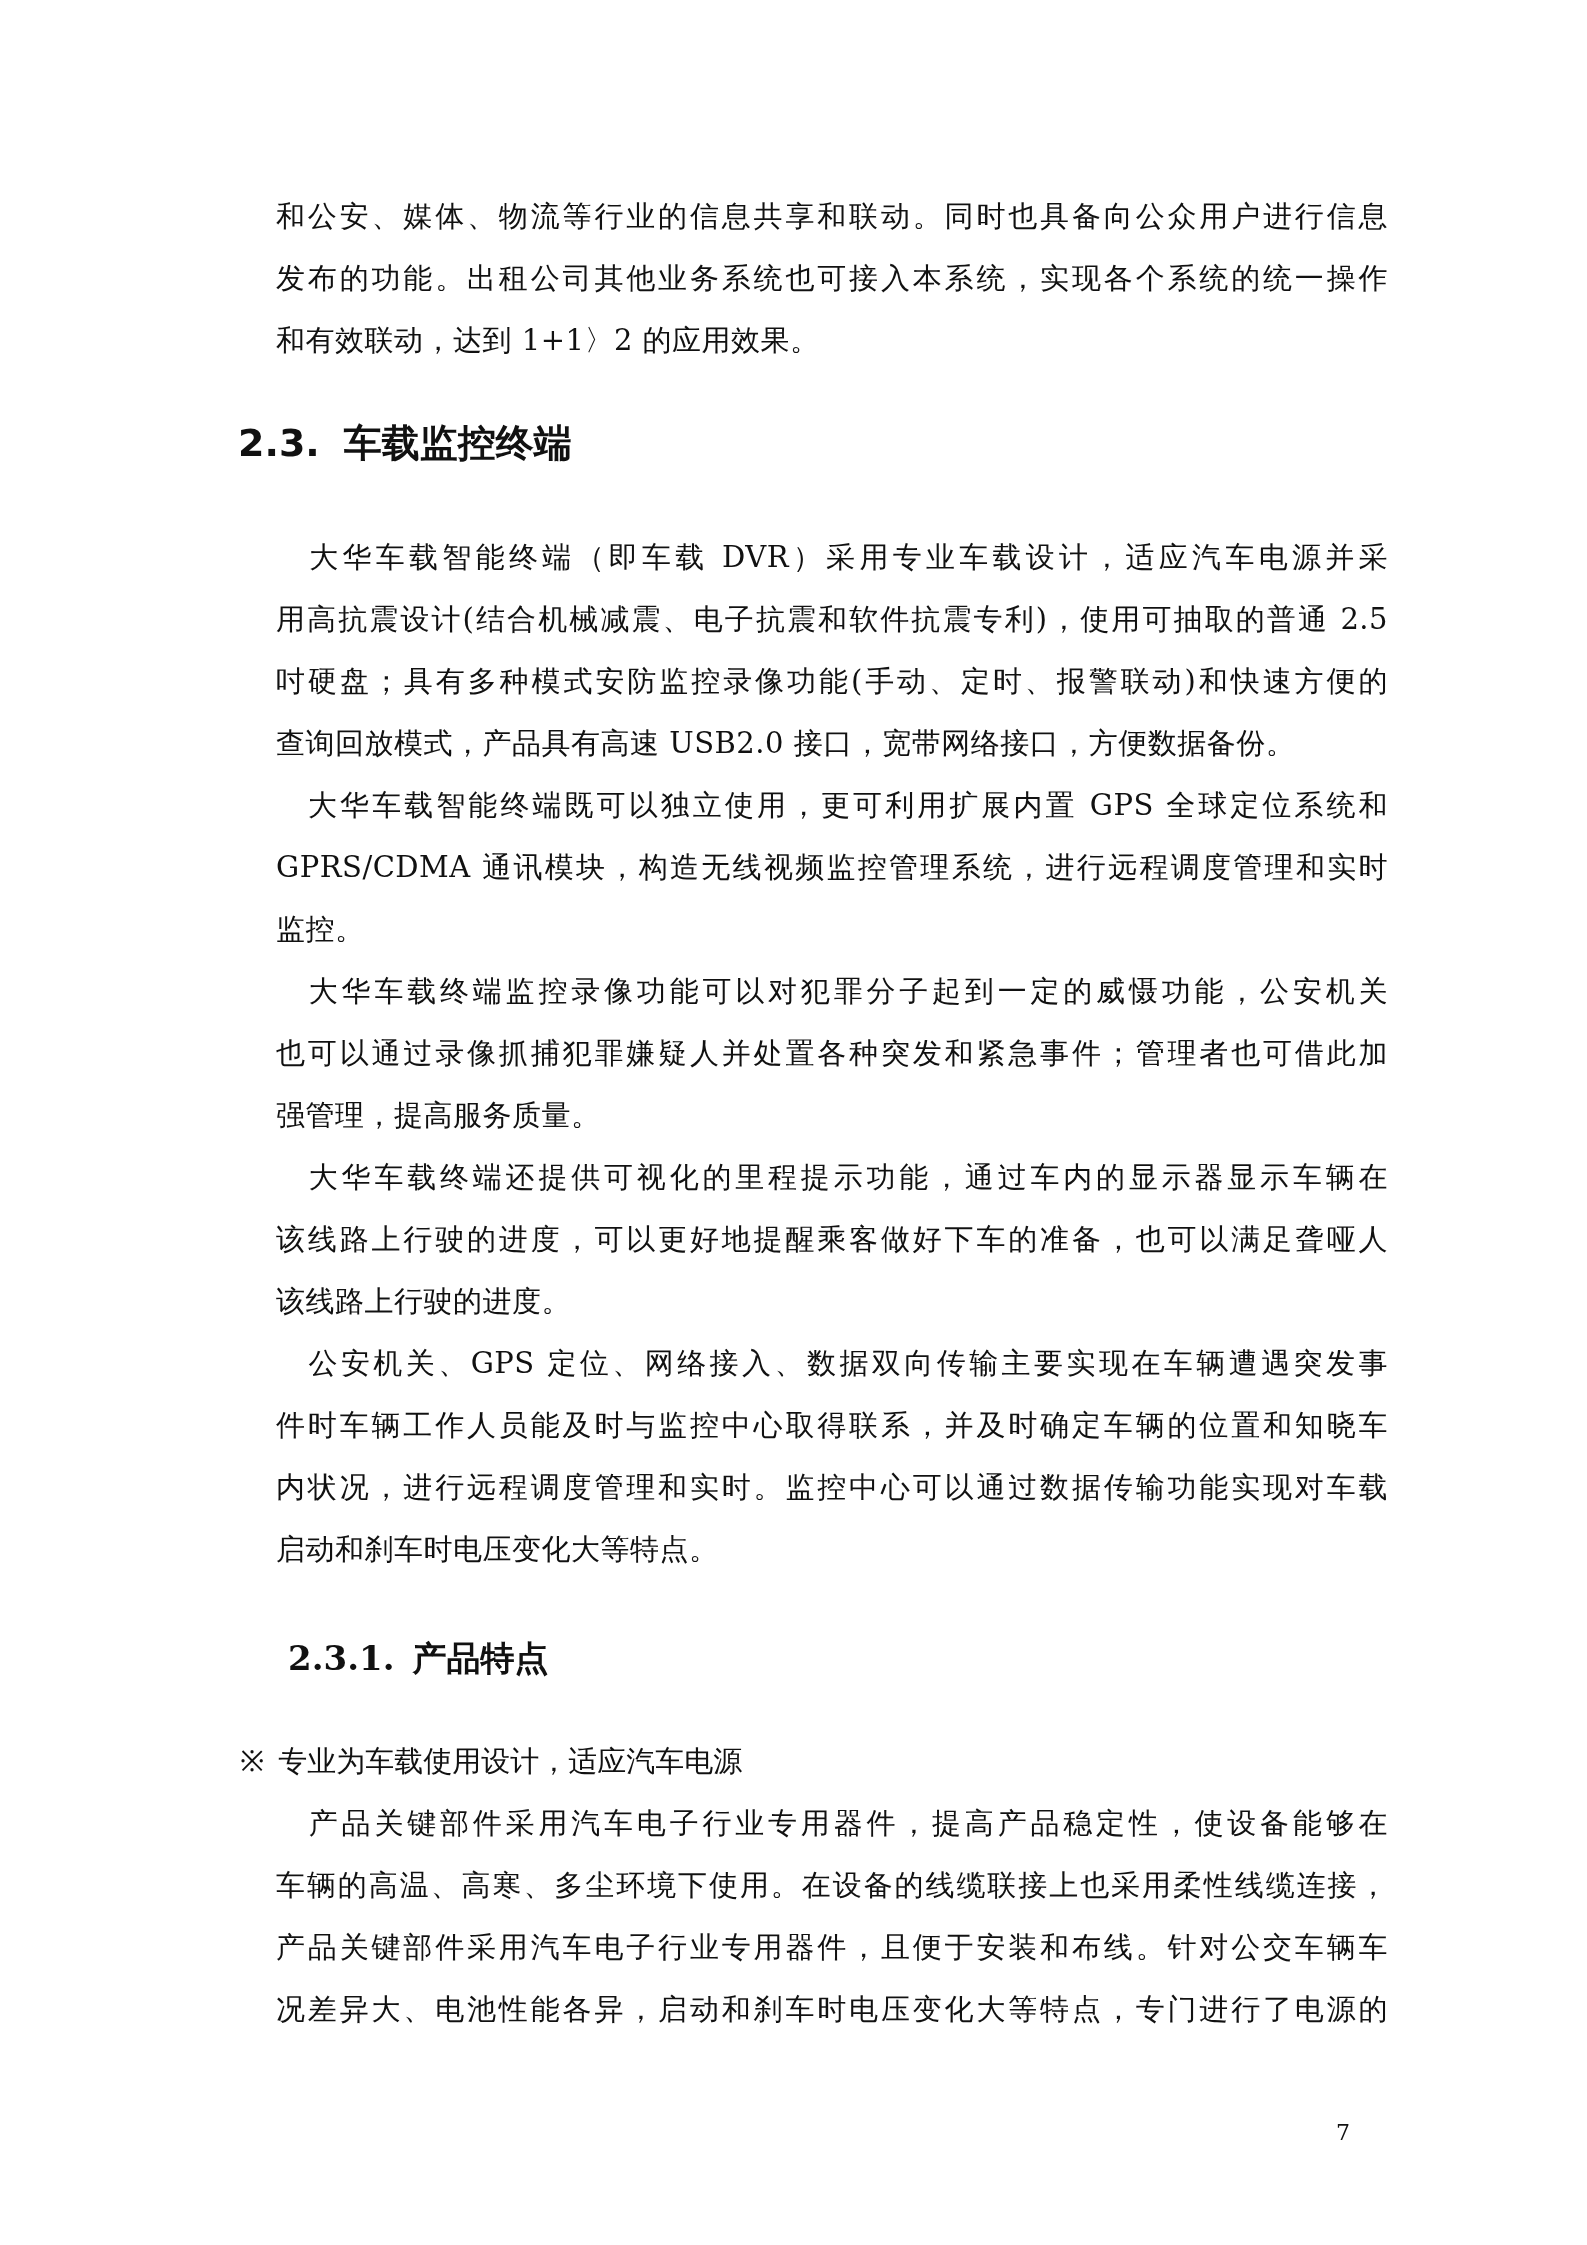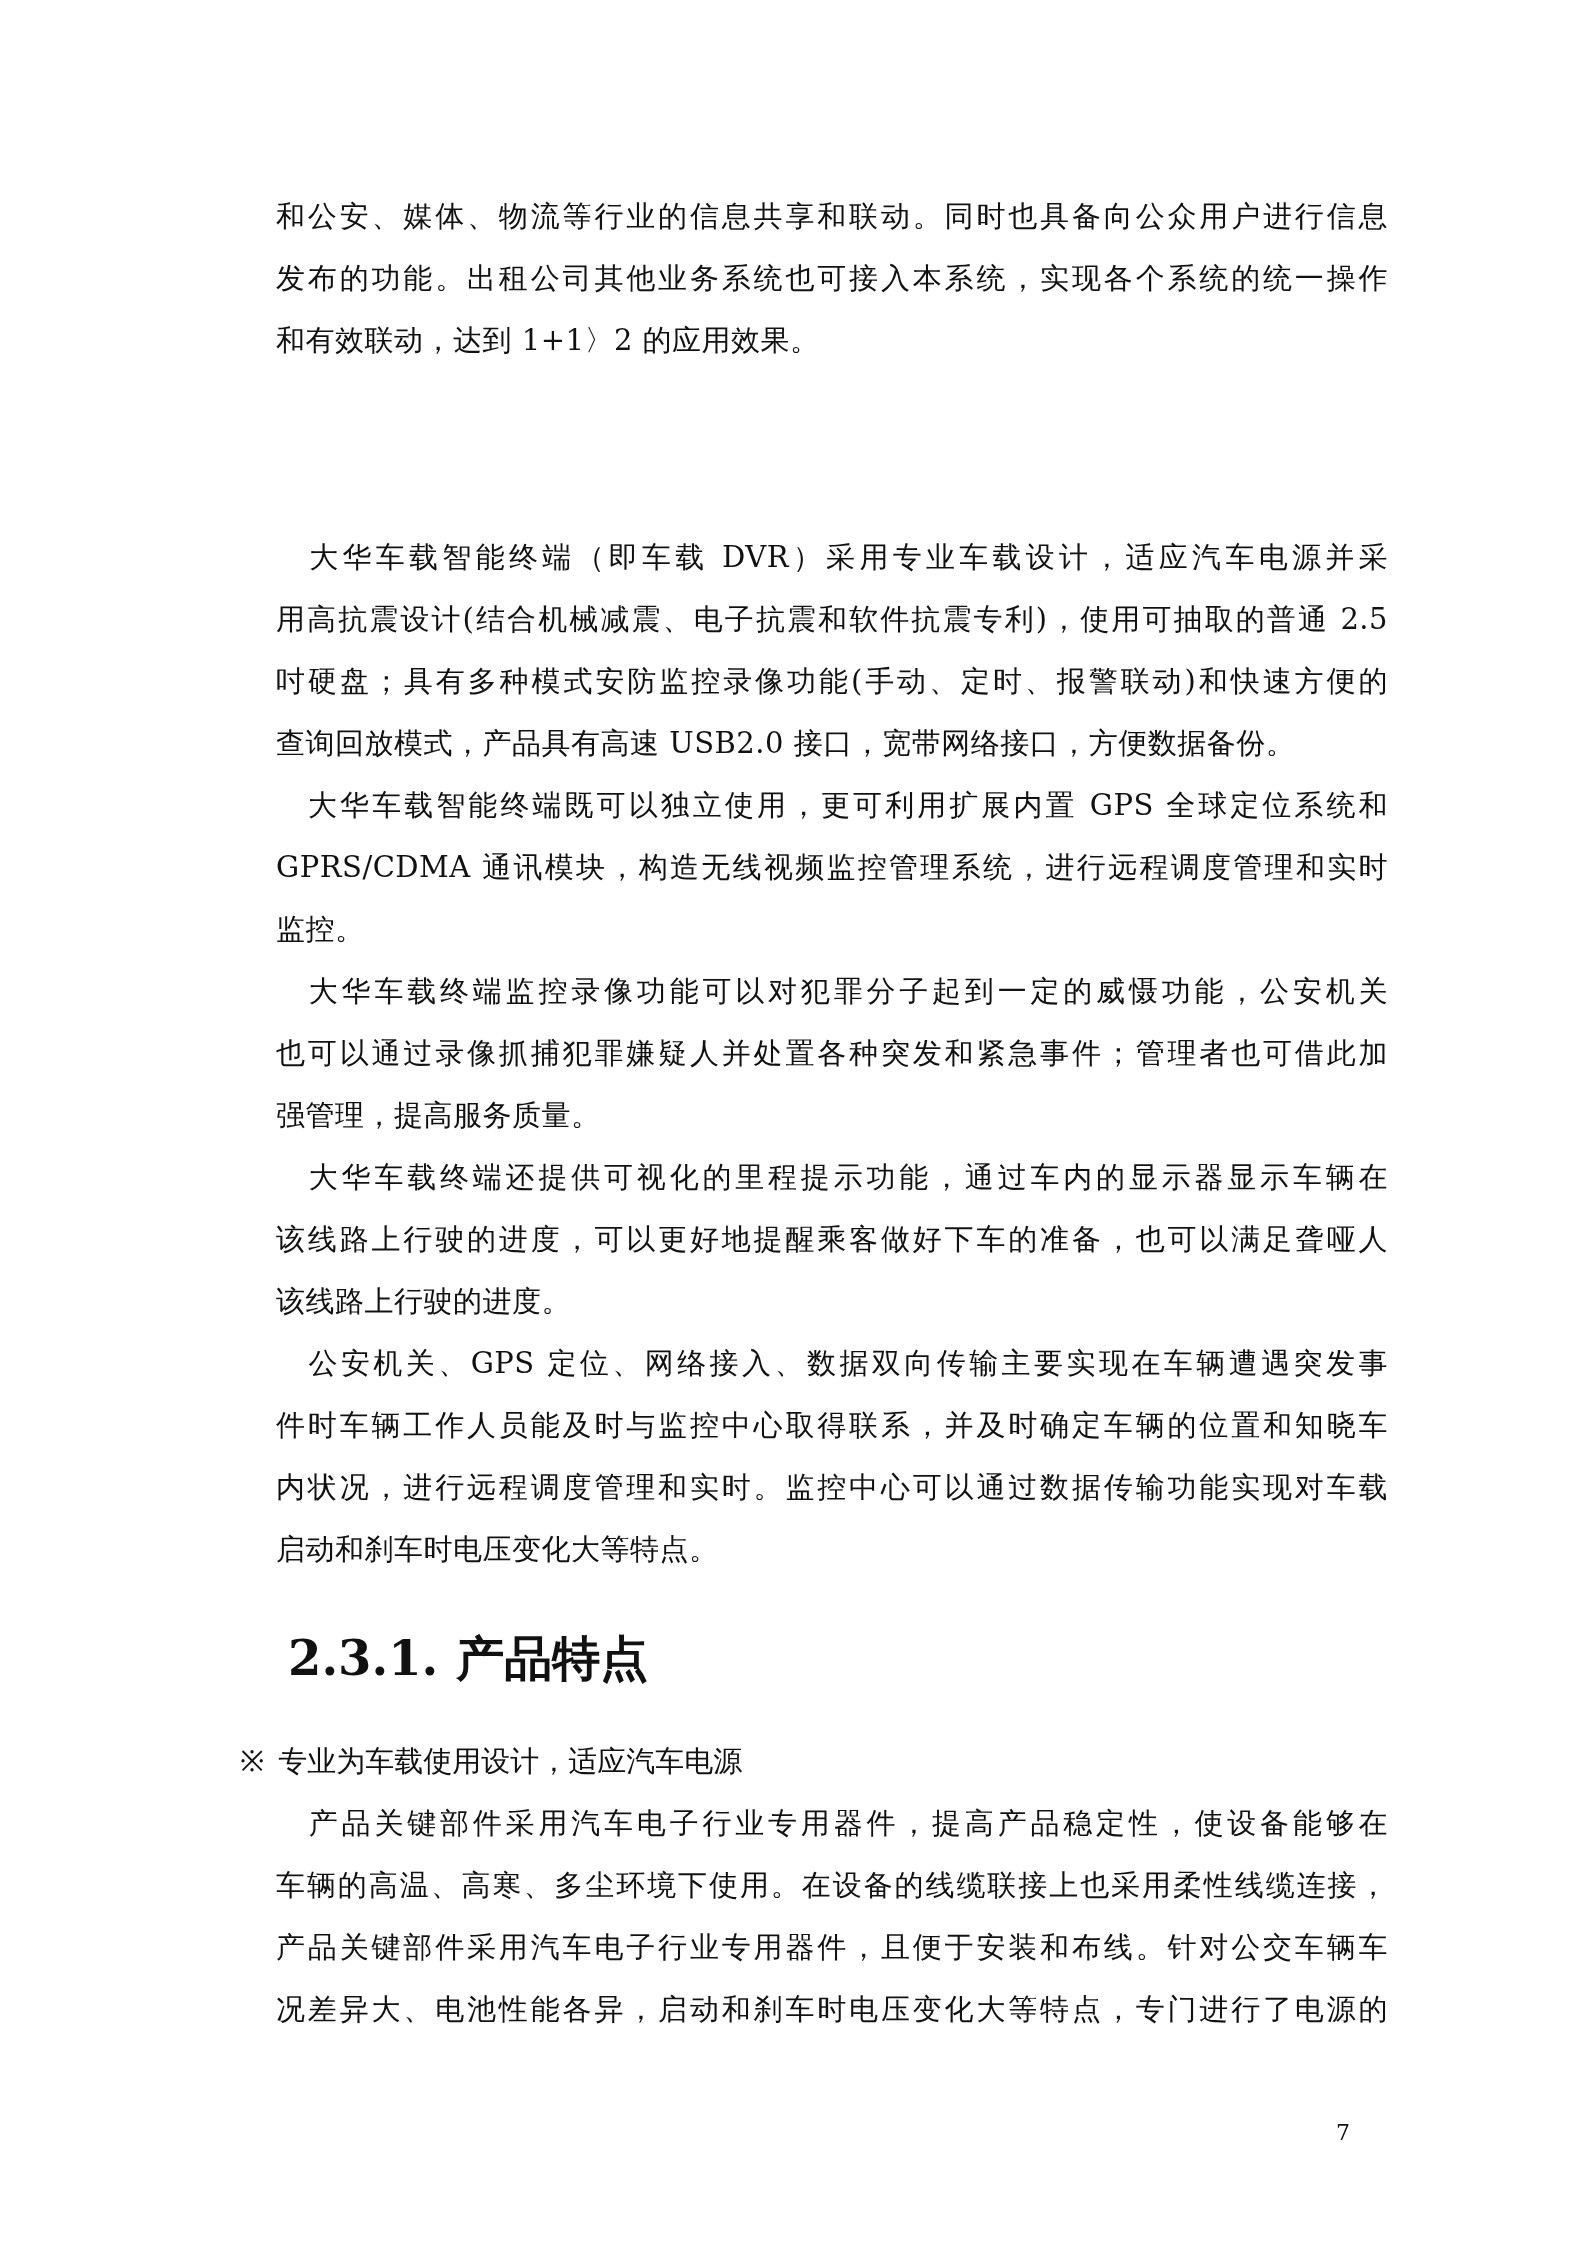--- a/index.html
+++ b/index.html
@@ -42,21 +42,21 @@
       font-weight: bold;
       font-size: 38px;
       line-height: 50px;
       white-space: nowrap;
     }
     .h2 .num { margin-right: 24px; }
     .h3 {
       position: absolute;
       left: 288px;
       font-weight: bold;
-      font-size: 48px;
+      font-size: 34px;
       line-height: 50px;
       white-space: nowrap;
     }
     .h3 .num { margin-right: 18px; }
     .bullet-heading {
       position: absolute;
       left: 240px;
       font-size: 29px;
       line-height: 40px;
       white-space: nowrap;
@@ -74,20 +74,23 @@
 <body>
 
 <div class="page">
 
   <div>
     <div class="line justify" style="top:196px">和公安、媒体、物流等行业的信息共享和联动。同时也具备向公众用户进行信息</div>
     <div class="line justify" style="top:258px">发布的功能。出租公司其他业务系统也可接入本系统，实现各个系统的统一操作</div>
     <div class="line" style="top:320px">和有效联动，达到 1+1〉2 的应用效果。</div>
   </div>
 
+  <div class="h2" style="top:418px">
+    <span class="num">2.3.</span><span>车载监控终端</span>
+  </div>
 
   <div>
     <div class="line justify" style="top:537px">　大华车载智能终端（即车载 DVR）采用专业车载设计，适应汽车电源并采</div>
     <div class="line justify" style="top:599px">用高抗震设计(结合机械减震、电子抗震和软件抗震专利)，使用可抽取的普通 2.5</div>
     <div class="line justify" style="top:661px">吋硬盘；具有多种模式安防监控录像功能(手动、定时、报警联动)和快速方便的</div>
     <div class="line" style="top:723px">查询回放模式，产品具有高速 USB2.0 接口，宽带网络接口，方便数据备份。</div>
   </div>
 
   <div>
     <div class="line justify" style="top:785px">　大华车载智能终端既可以独立使用，更可利用扩展内置 GPS 全球定位系统和</div>

